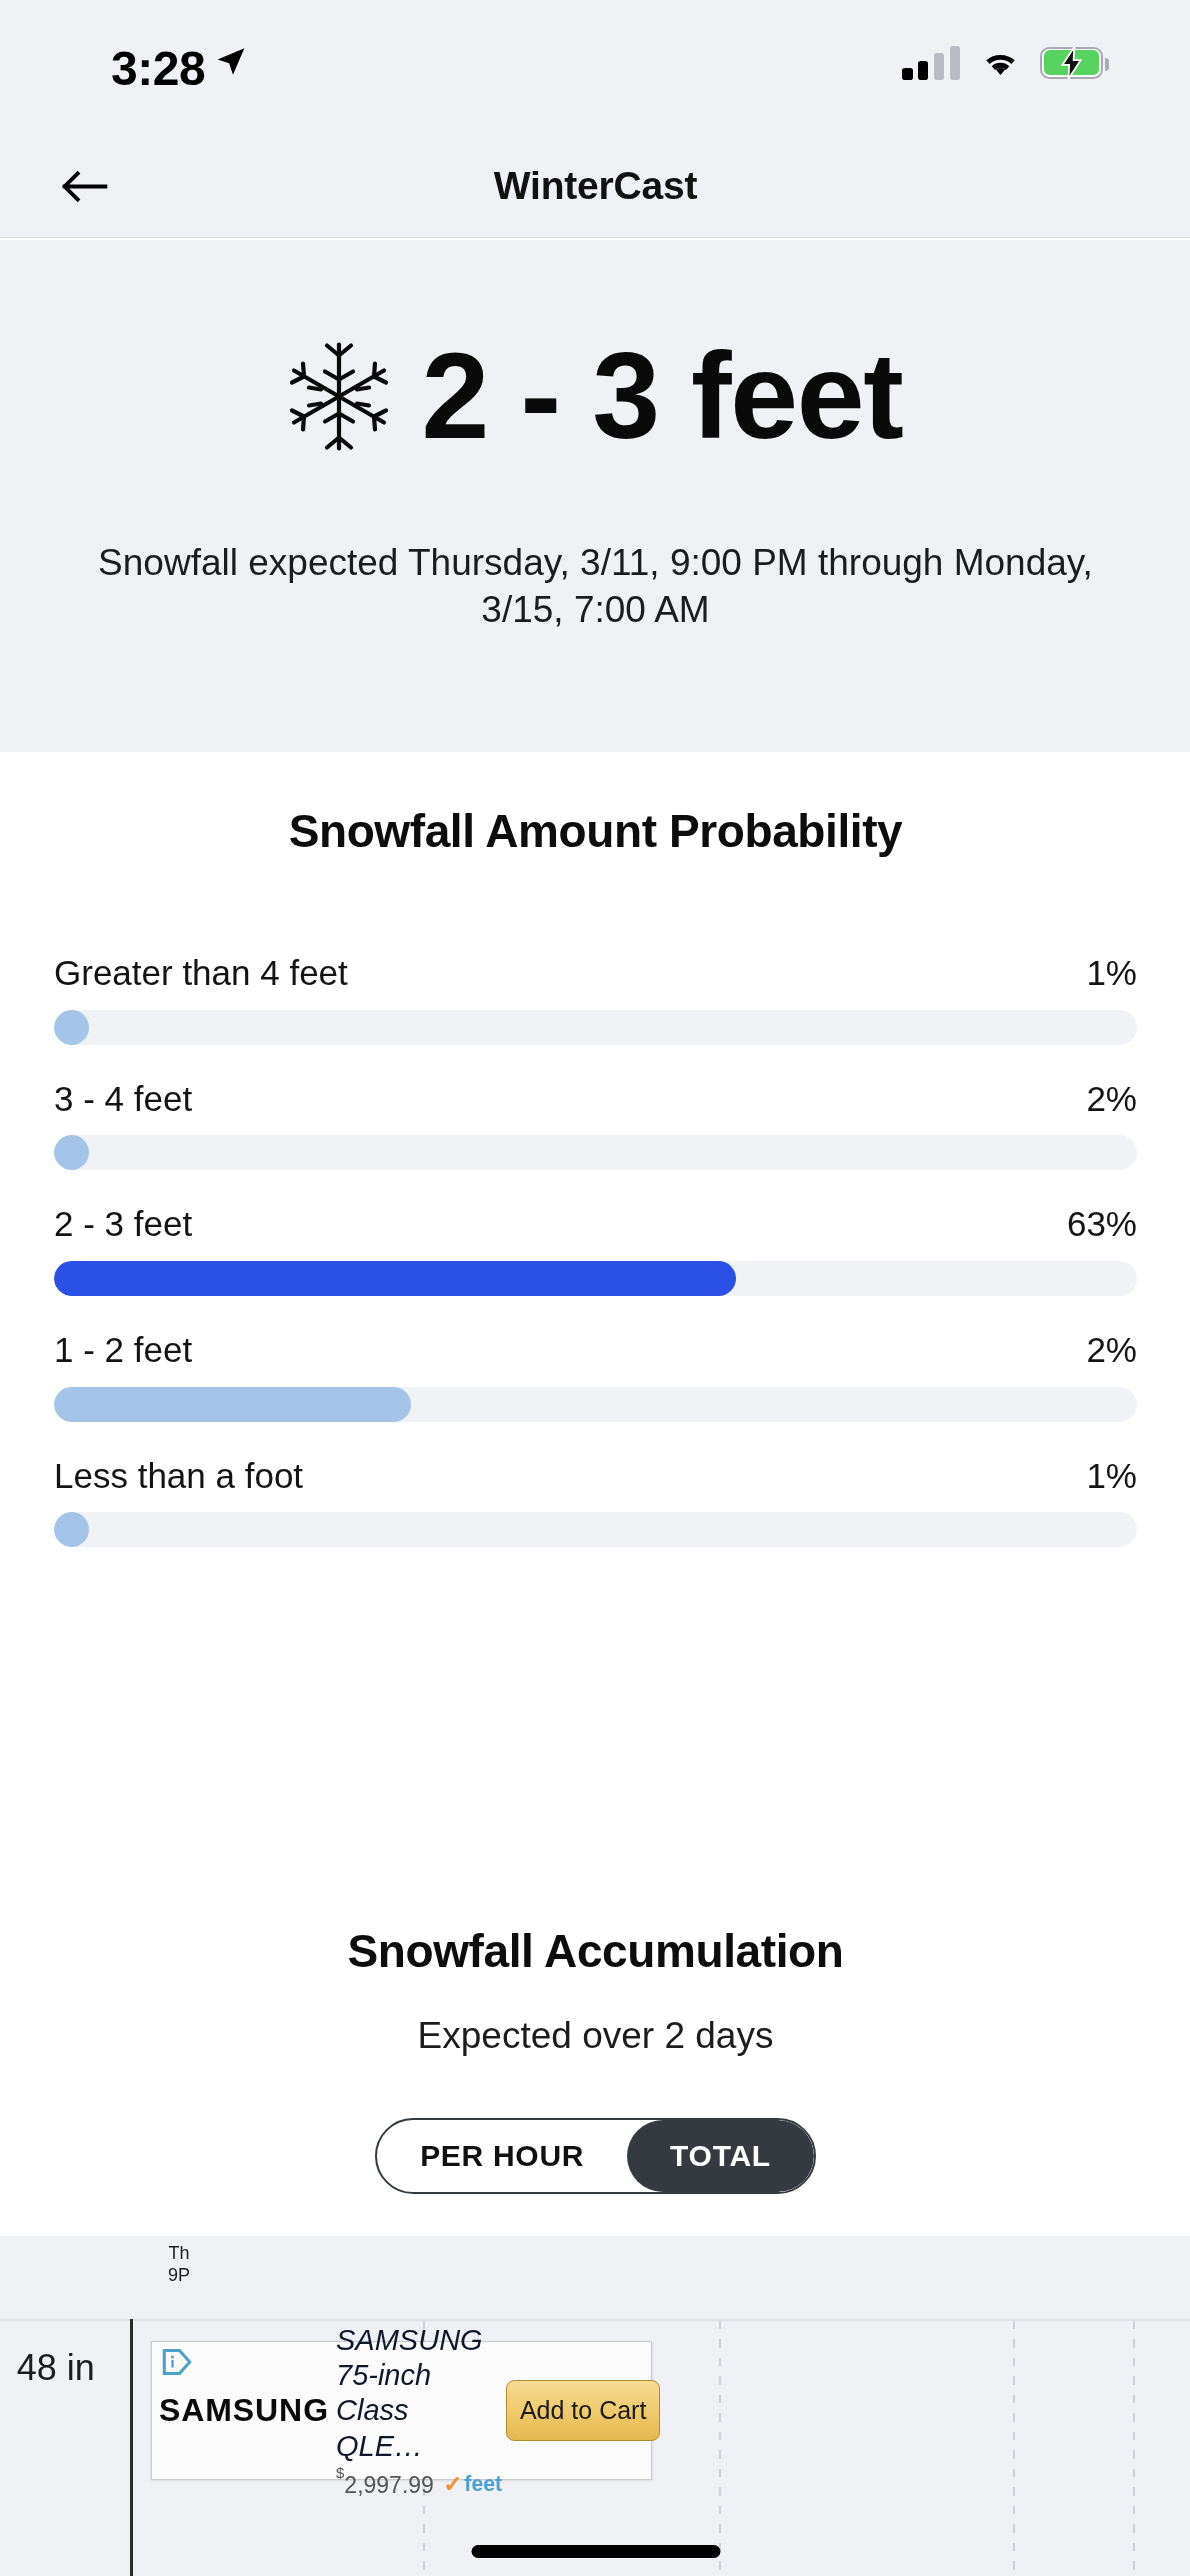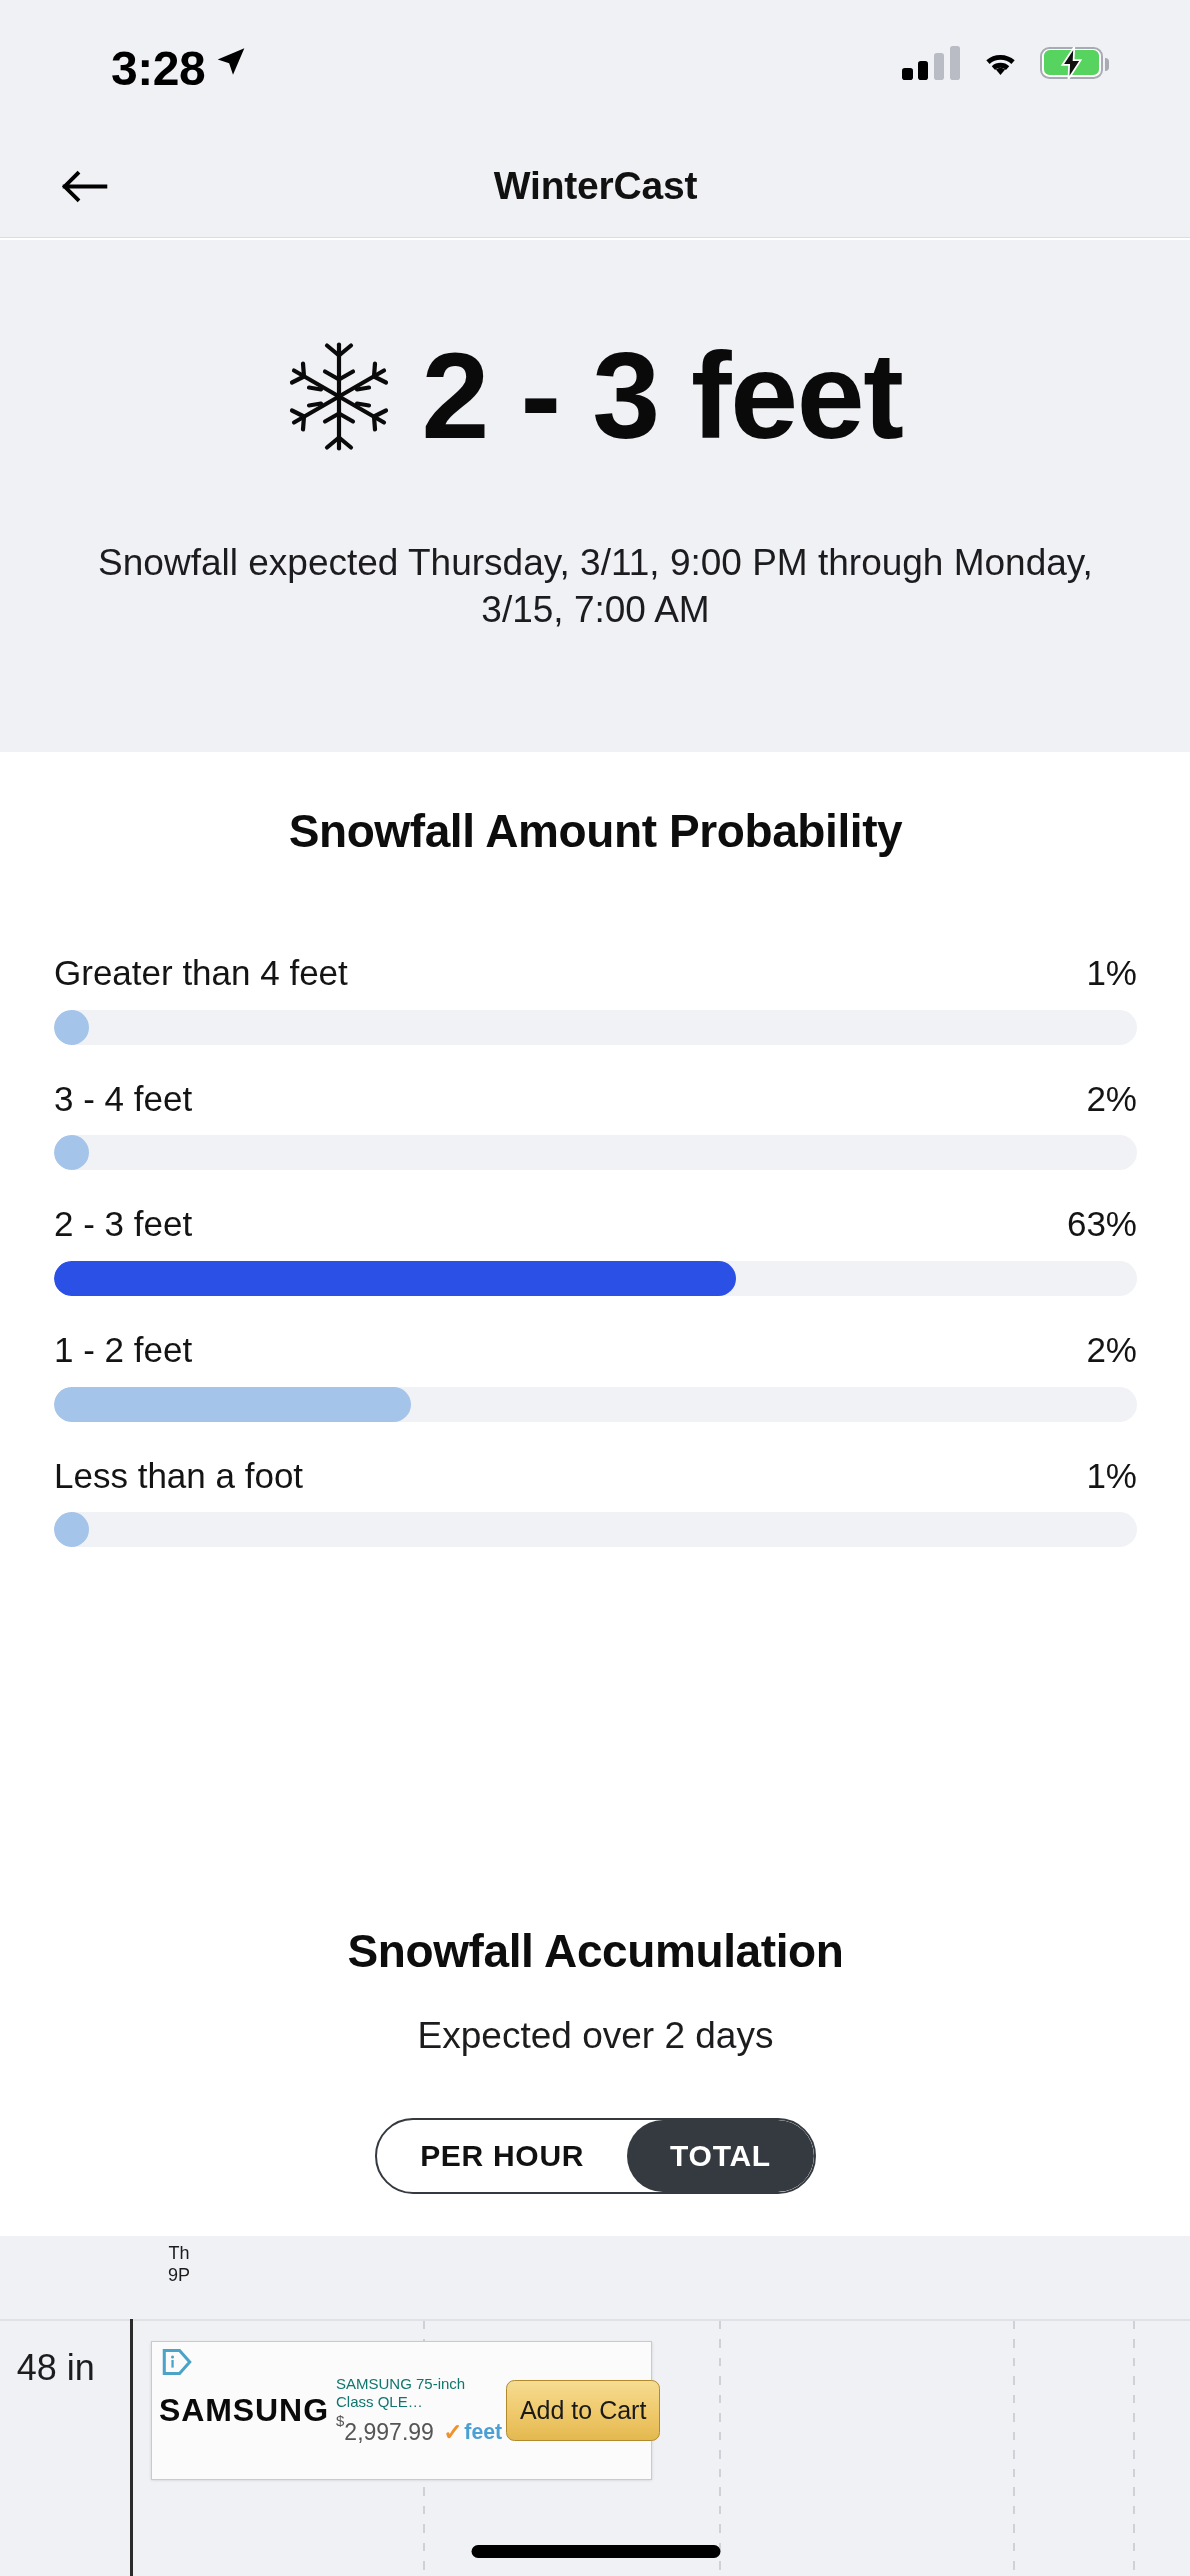--- a/index.html
+++ b/index.html
@@ -215,21 +215,21 @@
     width: 32px; height: 28px;
   }
   .ad-brand {
     width: 184px; flex: 0 0 184px;
     text-align: center;
     font-size: 32px; font-weight: 700; letter-spacing: 0.9px;
     color: #0a0a0a;
   }
   .ad-info { flex: 1 1 auto; padding-right: 3.7px; }
   .ad-title {
-    font-size: 15px; line-height: 1.22; color: #0f766e;
+    font-size: 29px; line-height: 1.22; color: #0f172a; font-style: italic;
   }
   .ad-pricerow {
     display: flex; align-items: baseline; gap: 9.3px; margin-top: 5.6px;
   }
   .ad-price { font-size: 23px; color: #555; }
   .ad-price sup { font-size: 15px; top: -5.6px; position: relative; }
   .ad-prime {
     font-size: 21.3px; font-weight: 700; color: #4a9fd5;
     display: inline-flex; align-items: center; gap: 1.9px;
   }

